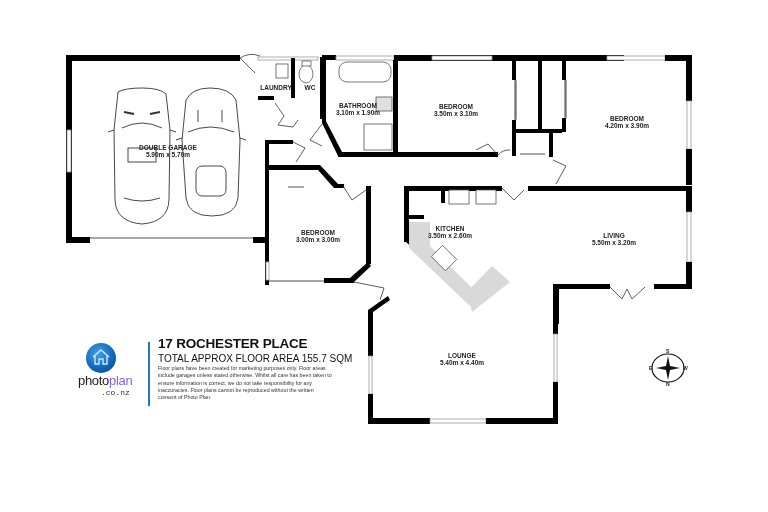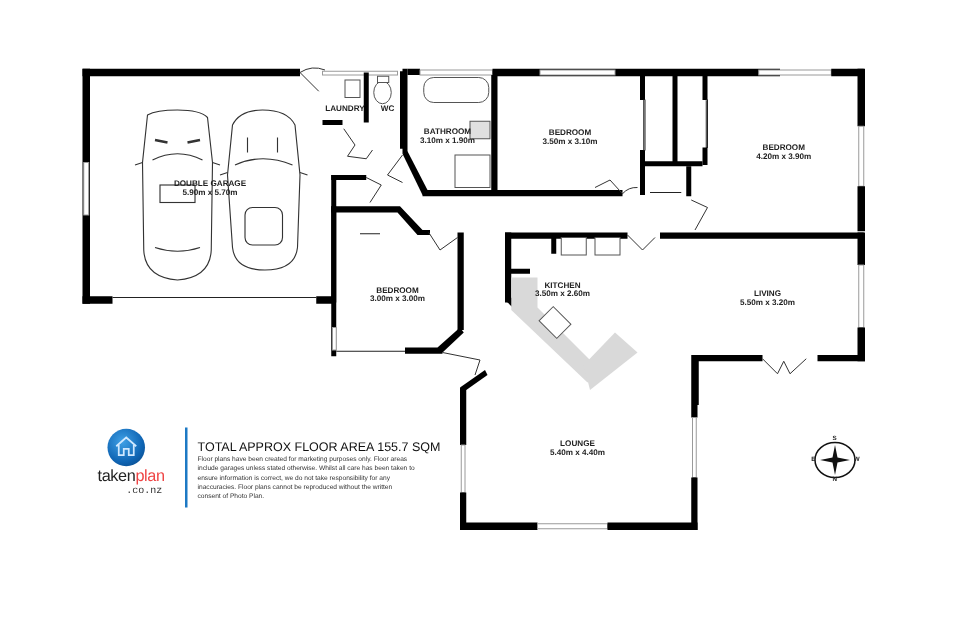--- a/index.html
+++ b/index.html
@@ -11,21 +11,21 @@
   .door{fill:none;stroke:#333;stroke-width:0.8;}
   .fixture{fill:#fff;stroke:#555;stroke-width:0.8;}
   .bench{fill:#d9d9d9;stroke:none;}
   .car{fill:none;stroke:#333;stroke-width:0.9;}
   .room-label{position:absolute;font-family:"Liberation Sans",sans-serif;font-weight:bold;font-size:6.5px;color:#222;text-align:center;line-height:7px;white-space:nowrap;transform:translateX(-50%);}
   .room-dim{display:block;font-weight:bold;}
   #info{position:absolute;left:78px;top:338px;width:300px;height:90px;}
   #logo{position:absolute;left:8px;top:5px;width:30px;height:30px;border-radius:50%;background:radial-gradient(circle at 40% 35%,#3fa0e6 0%,#0f65b4 60%,#083f78 100%);}
   #logo svg{position:absolute;left:5px;top:5px;}
   #brand{position:absolute;left:0;top:35px;width:60px;font-size:13px;color:#222;letter-spacing:-0.3px;}
-  #brand .plan{color:#ef4444;margin-top:38px;}
+  #brand .plan{color:#8b5cf6;margin-top:38px;}
   #brand-sub{position:absolute;left:23px;top:50px;font-size:8px;color:#333;font-family:Liberation Mono, monospace;}
   #divider{position:absolute;left:70px;top:4px;width:2px;height:64px;background:#1d79c4;}
   #title{position:absolute;left:80px;top:-2px;font-size:13.5px;font-weight:bold;color:#111;letter-spacing:-0.2px;white-space:nowrap;}
   #area{position:absolute;left:80px;top:15px;font-size:10px;font-weight:normal;color:#111;white-space:nowrap;}
   #disclaimer{position:absolute;left:80px;top:27px;width:175px;font-size:5.3px;line-height:7.3px;color:#333;}
   #compass{position:absolute;left:648px;top:348px;width:40px;height:40px;}
   .clabel{position:absolute;font-size:5px;font-weight:bold;color:#222;}
 </style>
 </head>
 <body>
@@ -194,24 +194,25 @@
   <span class="room-dim">5.40m  x 4.40m</span>
 </div>
 
 <div id="info">
   <div id="logo">
     <svg width="20" height="18" viewBox="0 0 20 18">
         <path d="M2 9 L10 2 L18 9 M4 8 L4 16 L8 16 L8 11 L12 11 L12 16 L16 16 L16 8" fill="none" stroke="#cfe8ff" stroke-width="1.4"></path>
       </svg>
   </div>
   <div id="brand">
-    <span>taken</span><span class="plan">plan</span>
+    <span>photo</span><span class="plan">plan</span>
   </div>
   <div id="brand-sub">.co.nz</div>
   <div id="divider"></div>
+  <div id="title">17 ROCHESTER PLACE</div>
   <div id="area">TOTAL APPROX FLOOR AREA 155.7 SQM</div>
   <div id="disclaimer">Floor plans have been created for marketing purposes only. Floor areas include garages unless stated otherwise. Whilst all care has been taken to ensure information is correct, we do not take responsibility for any inaccuracies. Floor plans cannot be reproduced without the written consent of Photo Plan.</div>
 </div>
 
 <div id="compass">
   <svg width="40" height="40" viewBox="0 0 40 40">
     <ellipse cx="20" cy="20" rx="16" ry="14" fill="none" stroke="#111" stroke-width="1.2"></ellipse>
     <path d="M20 8 L22 18 L32 20 L22 22 L20 32 L18 22 L8 20 L18 18 Z" fill="#111"></path>
   </svg>
   <span class="clabel" style="left:18px;top:0px">S</span>

